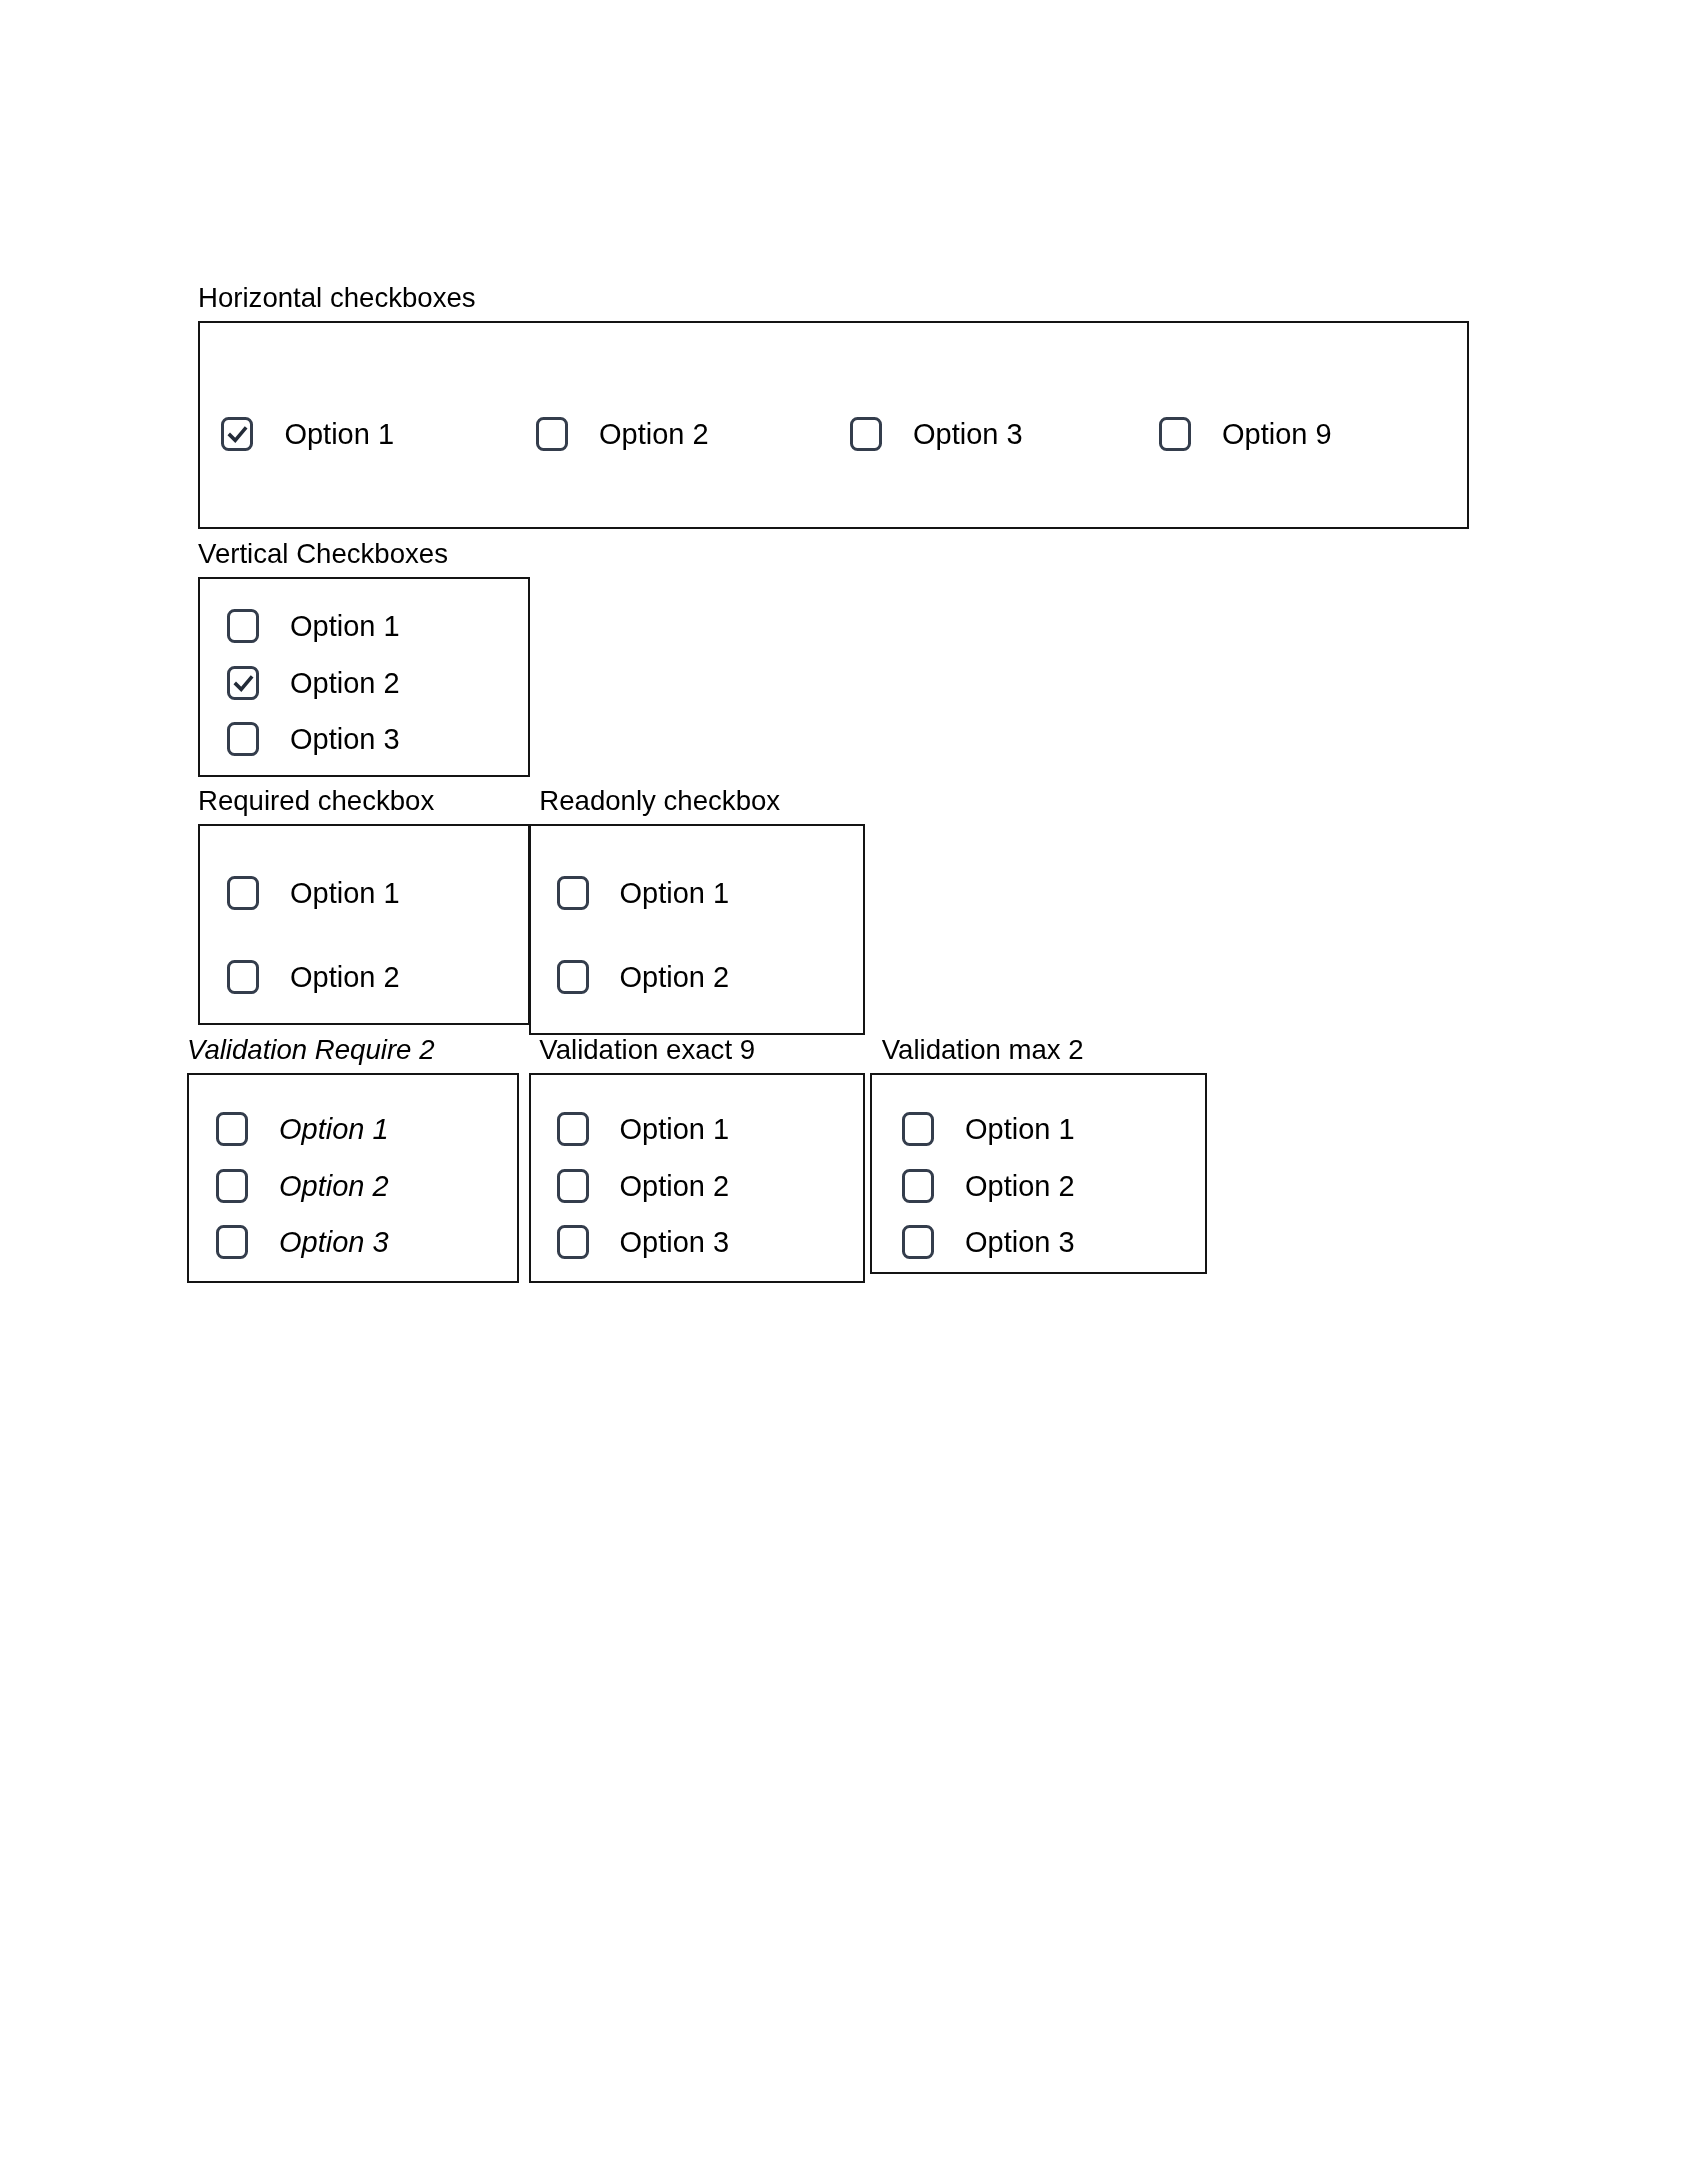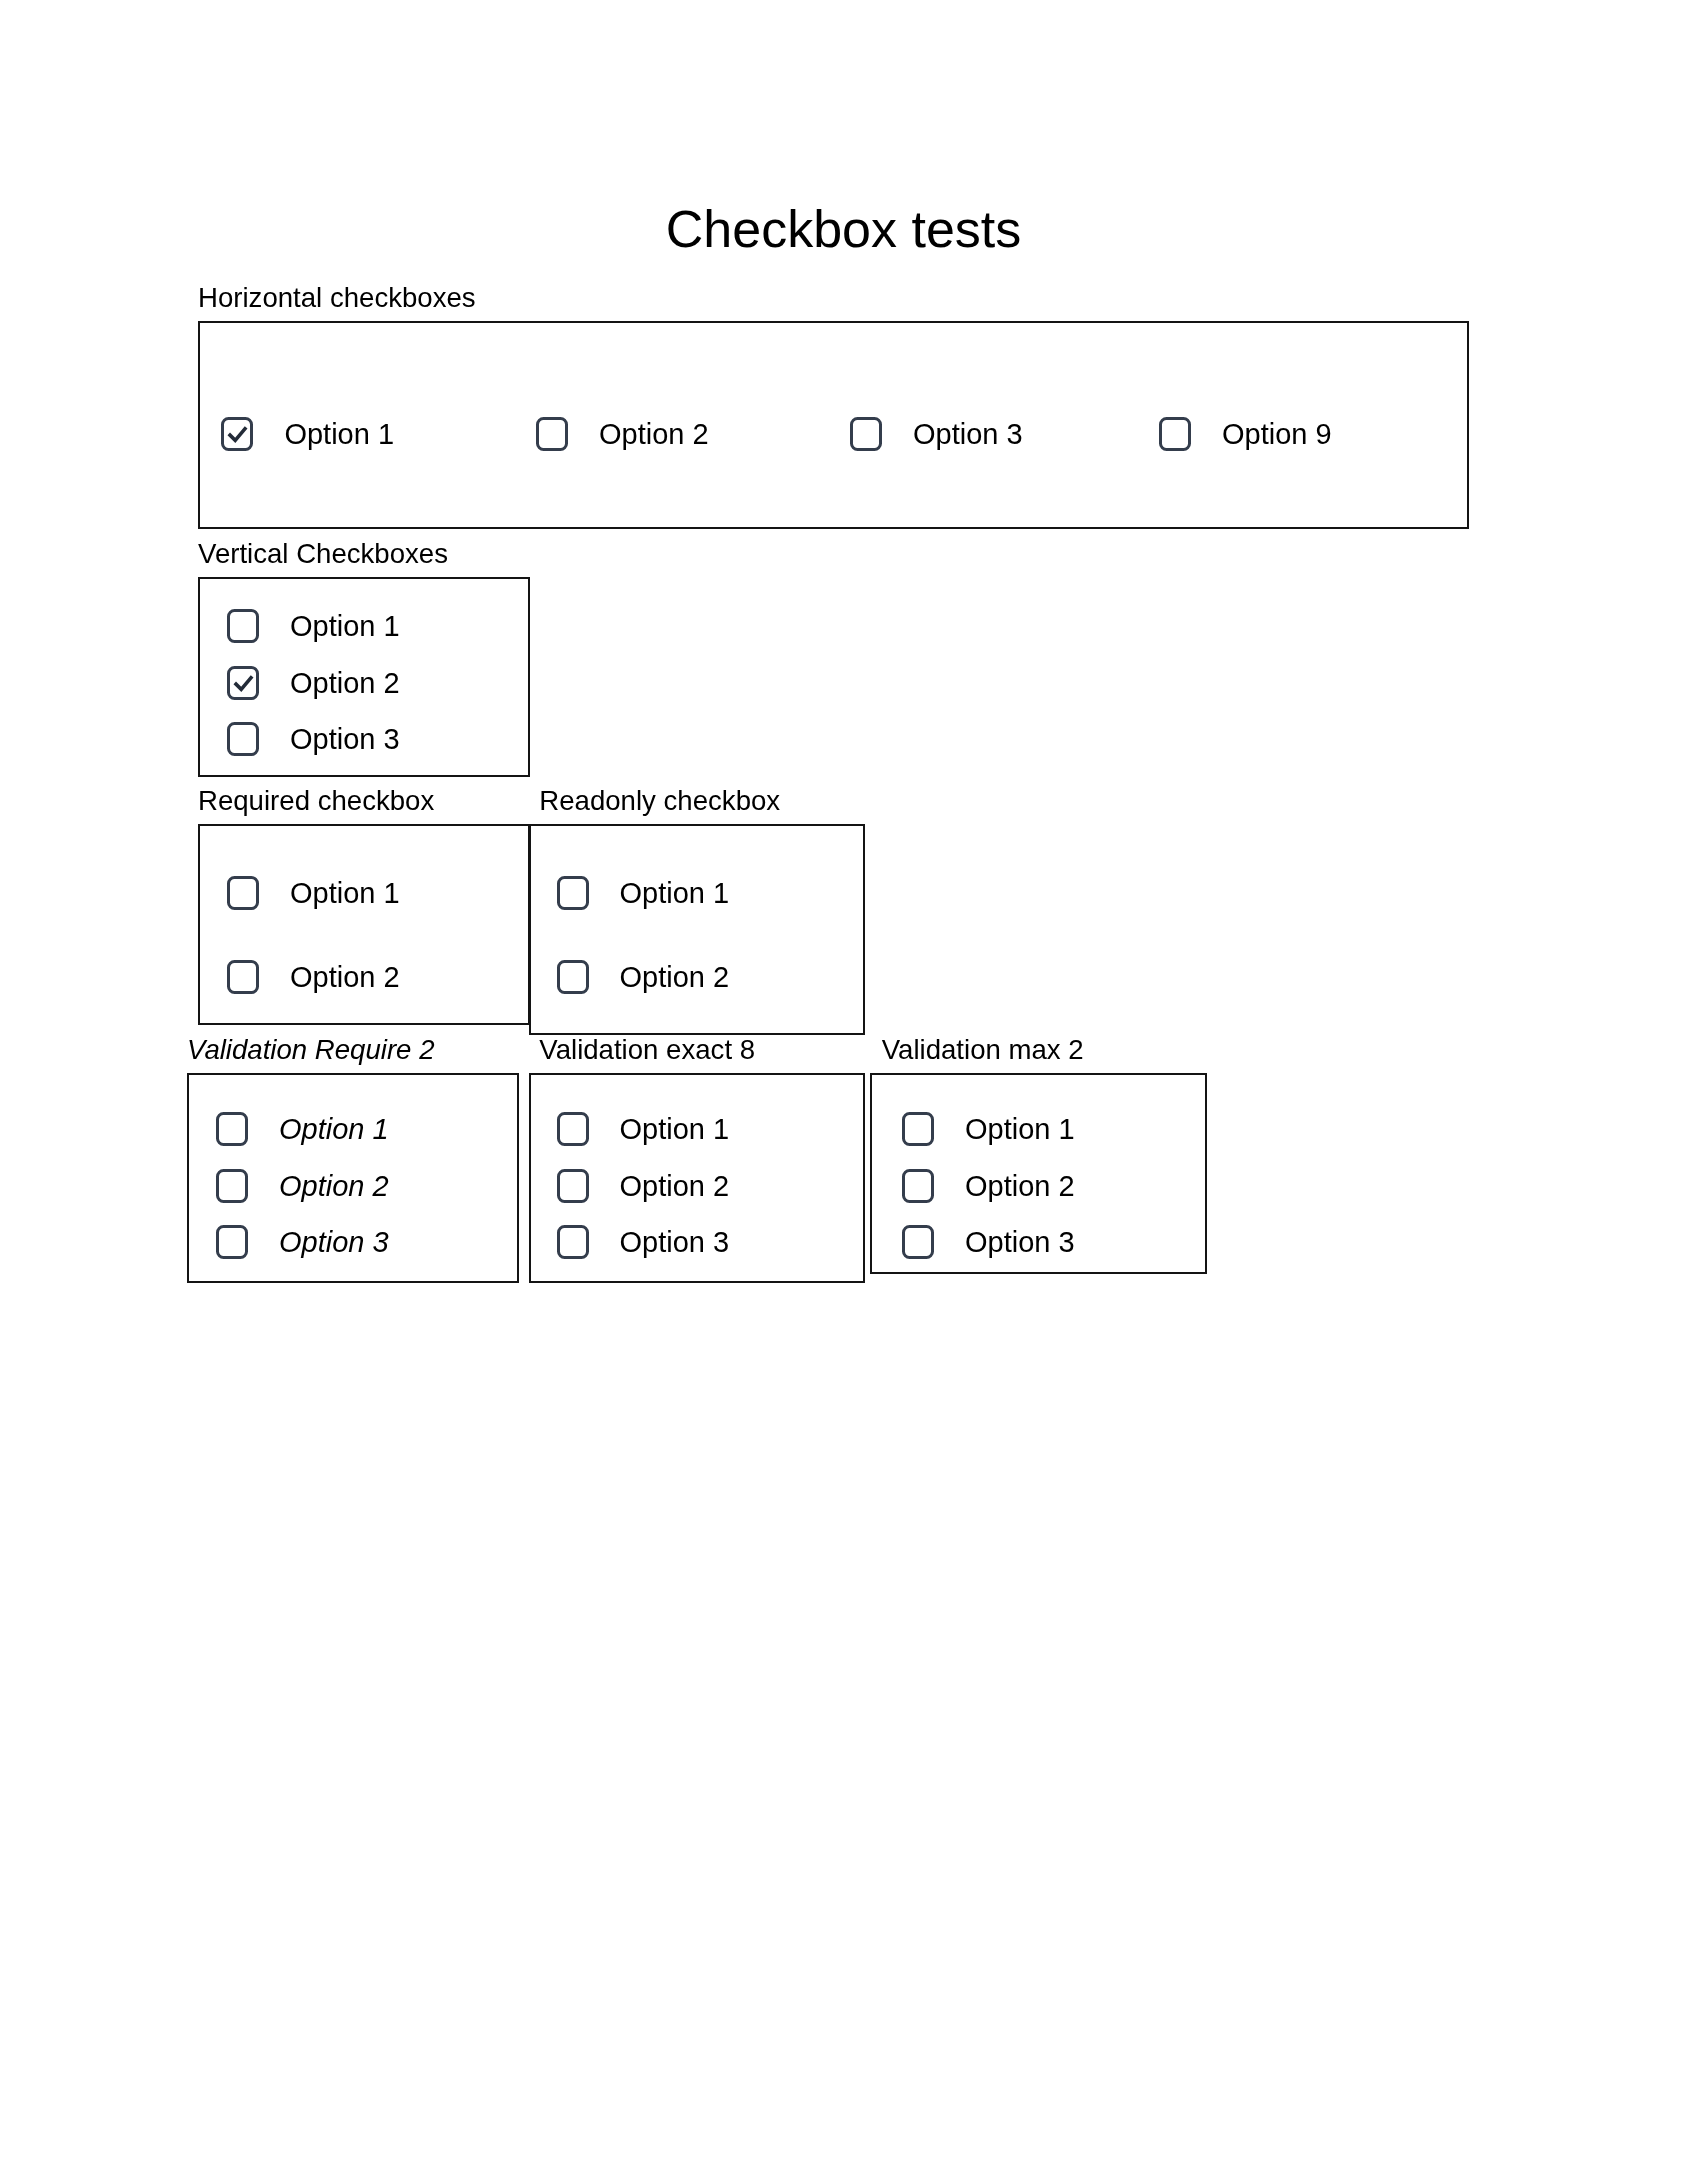--- a/index.html
+++ b/index.html
@@ -122,21 +122,20 @@
   .sec-val-max .opt:nth-of-type(2){top:94px;}
   .sec-val-require .opt:nth-of-type(3),
   .sec-val-exact .opt:nth-of-type(3),
   .sec-val-max .opt:nth-of-type(3){top:150px;}
 </style>
 </head>
 <body>
 
 <div class="page">
 
-  <h1 class="title">Checkbox tests</h1>
 
   <section class="sec sec-horizontal">
     <div class="sec-label">Horizontal checkboxes</div>
     <div class="box">
       <div class="opt">
         <span class="cb checked">
             <svg viewBox="0 0 24 24">
               <path d="M4.8 12.6 L9.8 17.6 L19.2 6.4"></path>
             </svg>
           </span>
@@ -219,21 +218,21 @@
         <span class="opt-label">Option 2</span>
       </div>
       <div class="opt">
         <span class="cb"></span>
         <span class="opt-label">Option 3</span>
       </div>
     </div>
   </section>
 
   <section class="sec sec-val-exact">
-    <div class="sec-label">Validation exact 8</div>
+    <div class="sec-label">Validation exact 9</div>
     <div class="box">
       <div class="opt">
         <span class="cb"></span>
         <span class="opt-label">Option 1</span>
       </div>
       <div class="opt">
         <span class="cb"></span>
         <span class="opt-label">Option 2</span>
       </div>
       <div class="opt">

